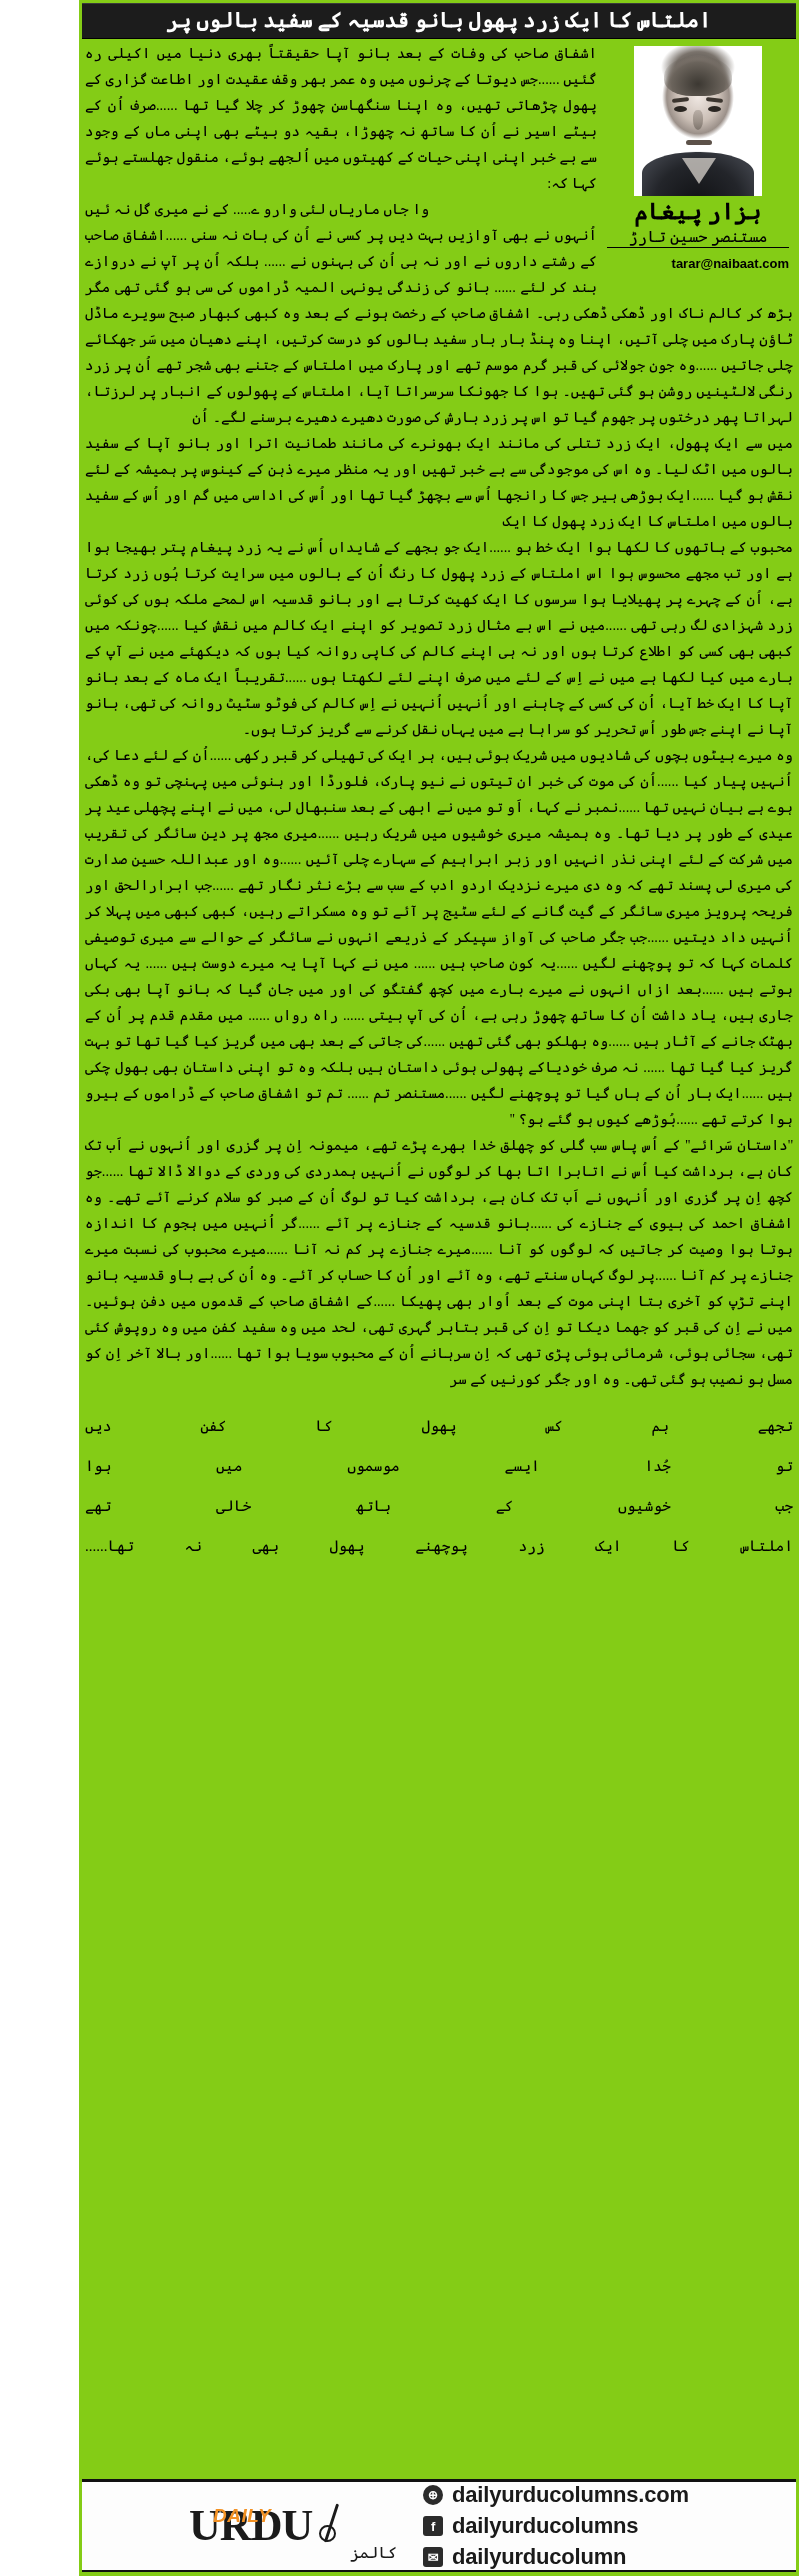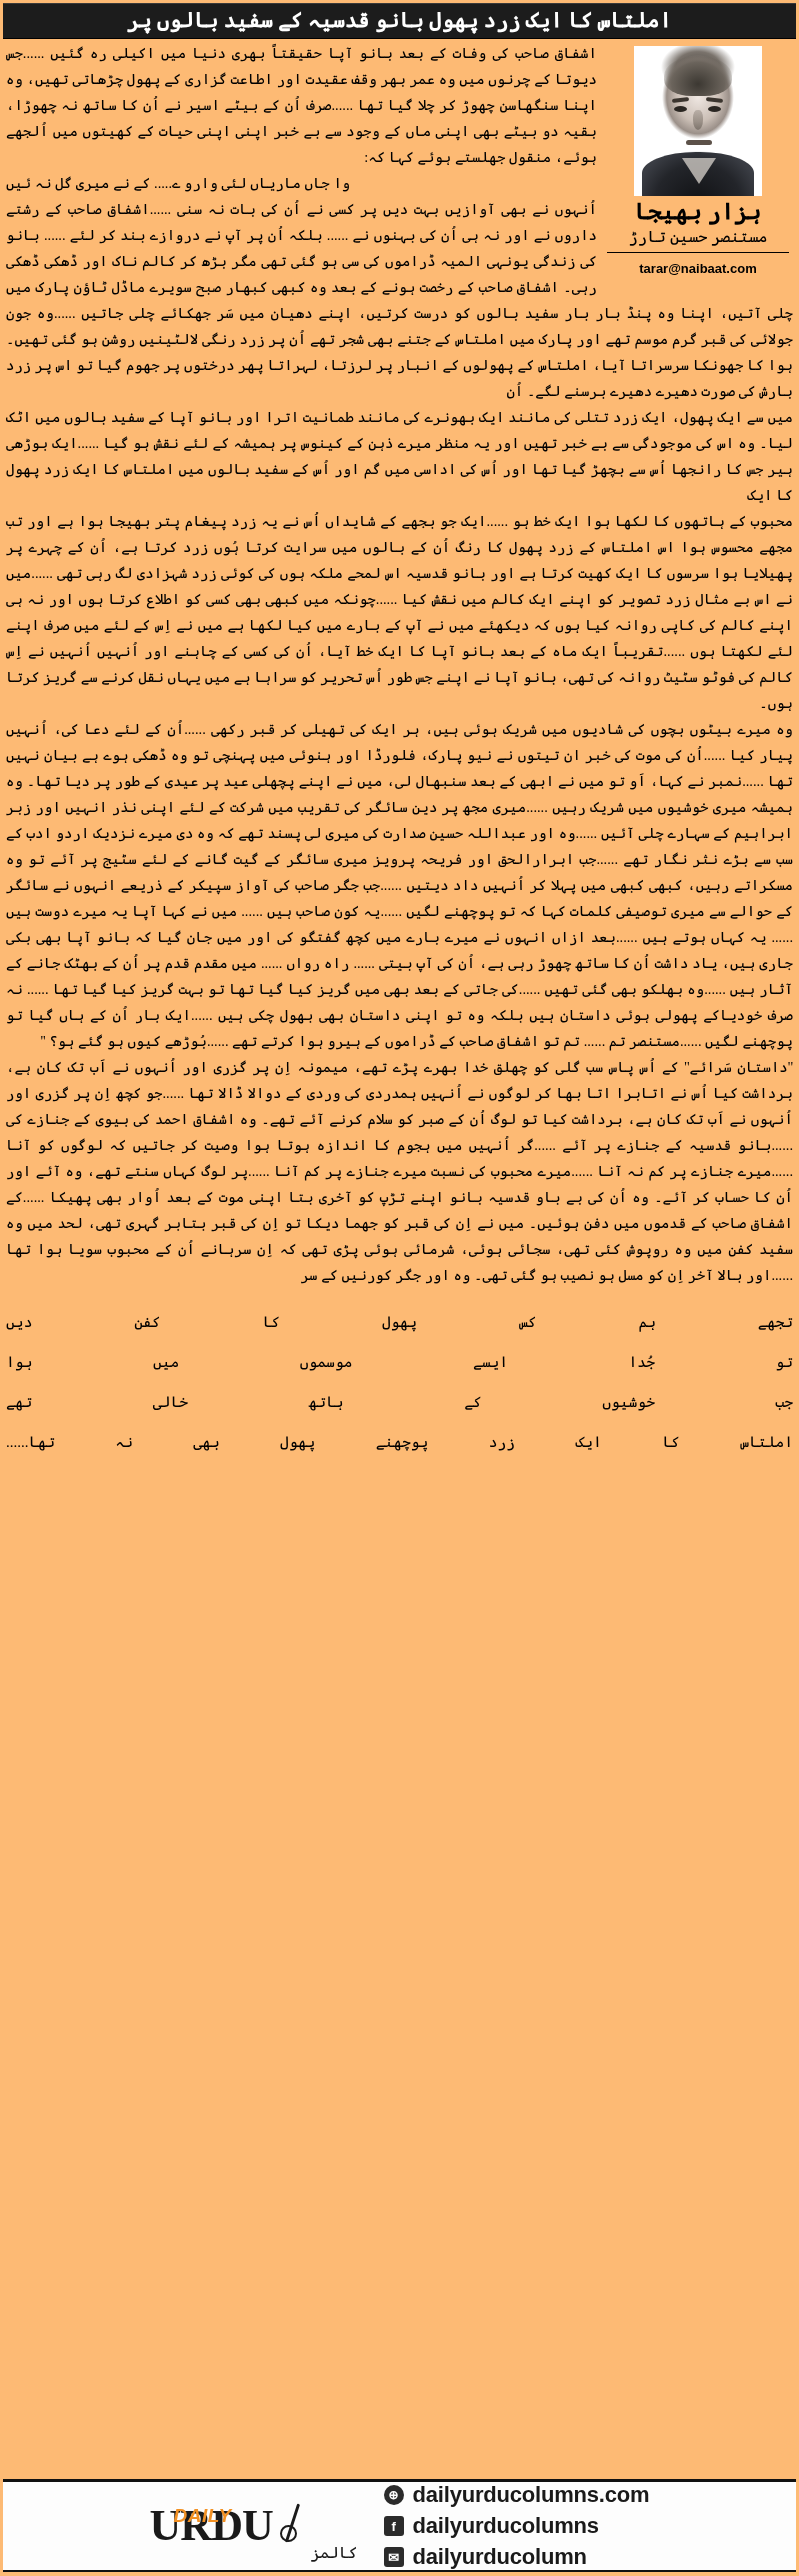--- a/index.html
+++ b/index.html
@@ -10,24 +10,24 @@
   }
   body {
     width: 799px;
     height: 2576px;
     position: relative;
     font-family: "Liberation Serif", "DejaVu Serif", serif;
     overflow: hidden;
   }
 
   .page {
-    width: 799px;
+    width: 720px;
     height: 2576px;
     position: relative;
-    background: #fdba74;
+    background: #84cc16;
     box-sizing: border-box;
   }
 
   
   .title-bar {
     position: absolute;
     top: 3px;
     right: 3px;
     left: 3px;
     height: 34px;
@@ -136,28 +136,28 @@
     line-height: 1.2;
     margin-top: 2px;
   }
   .author-name {
     font-size: 16px;
     color: #000;
     line-height: 1.3;
     margin-top: 1px;
   }
   .author-email {
-    margin-top: 5px;
     border-top: 1.5px solid #000;
     padding-top: 3px;
     font-family: "Liberation Sans", sans-serif;
     font-weight: 700;
     font-size: 13px;
     color: #000;
     direction: ltr;
+    text-align: right;
   }
 
   
   .body-text {
     position: absolute;
     top: 40px;
     right: 6px;
     left: 6px;
     bottom: 96px;
     font-size: 14.4px;
@@ -311,21 +311,21 @@
         <div class="ph-hair"></div>
         <div class="ph-brow-l"></div>
         <div class="ph-brow-r"></div>
         <div class="ph-eye-l"></div>
         <div class="ph-eye-r"></div>
         <div class="ph-nose"></div>
         <div class="ph-mouth"></div>
         <div class="ph-shoulders"></div>
         <div class="ph-collar"></div>
       </div>
-      <div class="column-title">ہزار بھیجا</div>
+      <div class="column-title">ہزار پیغام</div>
       <div class="author-name">مستنصر حسین تارڑ</div>
       <div class="author-email">tarar@naibaat.com</div>
     </div>
 
     <p>اشفاق صاحب کی وفات کے بعد بانو آپا حقیقتاً بھری دنیا میں اکیلی رہ گئیں ......جس دیوتا کے چرنوں میں وہ عمر بھر وقف عقیدت اور اطاعت گزاری کے پھول چڑھاتی تھیں، وہ اپنا سنگھاسن چھوڑ کر چلا گیا تھا ......صرف اُن کے بیٹے اسیر نے اُن کا ساتھ نہ چھوڑا، بقیہ دو بیٹے بھی اپنی ماں کے وجود سے بے خبر اپنی اپنی حیات کے کھیتوں میں اُلجھے ہوئے، منقول جھلستے ہوئے کہا کہ:</p>
     <p style="text-align:left;">وا جاں ماریاں لئی وارو ے..... کے نے میری گل نہ ئیں</p>
     <p>اُنہوں نے بھی آوازیں بہت دیں پر کسی نے اُن کی بات نہ سنی ......اشفاق صاحب کے رشتے داروں نے اور نہ ہی اُن کی بہنوں نے ...... بلکہ اُن پر آپ نے دروازے بند کر لئے ...... بانو کی زندگی یونہی المیہ ڈراموں کی سی ہو گئی تھی مگر بڑھ کر کالم ناک اور ڈھکی ڈھکی رہی۔ اشفاق صاحب کے رخصت ہونے کے بعد وہ کبھی کبھار صبح سویرے ماڈل ٹاؤن پارک میں چلی آتیں، اپنا وہ پنڈ بار بار سفید بالوں کو درست کرتیں، اپنے دھیان میں سَر جھکائے چلی جاتیں ......وہ جون جولائی کی قبر گرم موسم تھے اور پارک میں املتاس کے جتنے بھی شجر تھے اُن پر زرد رنگی لالٹینیں روشن ہو گئی تھیں۔ ہوا کا جھونکا سرسراتا آیا، املتاس کے پھولوں کے انبار پر لرزتا، لہراتا پھر درختوں پر جھوم گیا تو اس پر زرد بارش کی صورت دھیرے دھیرے برسنے لگے۔ اُن</p>
     <p>میں سے ایک پھول، ایک زرد تتلی کی مانند ایک بھونرے کی مانند طمانیت اترا اور بانو آپا کے سفید بالوں میں اٹک لیا۔ وہ اس کی موجودگی سے بے خبر تھیں اور یہ منظر میرے ذہن کے کینوس پر ہمیشہ کے لئے نقش ہو گیا ......ایک بوڑھی ہیر جس کا رانجھا اُس سے بچھڑ گیا تھا اور اُس کی اداسی میں گم اور اُس کے سفید بالوں میں املتاس کا ایک زرد پھول کا ایک</p>
     <p>محبوب کے ہاتھوں کا لکھا ہوا ایک خط ہو ......ایک جو بجھے کے شایداں اُس نے یہ زرد پیغام پتر بھیجا ہوا ہے اور تب مجھے محسوس ہوا اس املتاس کے زرد پھول کا رنگ اُن کے بالوں میں سرایت کرتا ہُوں زرد کرتا ہے، اُن کے چہرے پر پھیلایا ہوا سرسوں کا ایک کھیت کرتا ہے اور بانو قدسیہ اس لمحے ملکہ ہوں کی کوئی زرد شہزادی لگ رہی تھی ......میں نے اس بے مثال زرد تصویر کو اپنے ایک کالم میں نقش کیا ......چونکہ میں کبھی بھی کسی کو اطلاع کرتا ہوں اور نہ ہی اپنے کالم کی کاپی روانہ کیا ہوں کہ دیکھئے میں نے آپ کے بارے میں کیا لکھا ہے میں نے اِس کے لئے میں صرف اپنے لئے لکھتا ہوں ......تقریباً ایک ماہ کے بعد بانو آپا کا ایک خط آیا، اُن کی کسی کے چاہنے اور اُنہیں اُنہیں نے اِس کالم کی فوٹو سٹیٹ روانہ کی تھی، بانو آپا نے اپنے جس طور اُس تحریر کو سراہا ہے میں یہاں نقل کرنے سے گریز کرتا ہوں۔</p>
     <p>وہ میرے بیٹوں بچوں کی شادیوں میں شریک ہوئی ہیں، ہر ایک کی تھیلی کر قبر رکھی ......اُن کے لئے دعا کی، اُنہیں پیار کیا ......اُن کی موت کی خبر ان تیتوں نے نیو پارک، فلورڈا اور ہنوئی میں پہنچی تو وہ ڈھکی ہوے ہے بیان نہیں تھا ......نمبر نے کہا، اَو تو میں نے ابھی کے بعد سنبھال لی، میں نے اپنے پچھلی عید پر عیدی کے طور پر دیا تھا۔ وہ ہمیشہ میری خوشیوں میں شریک رہیں ......میری مجھ پر دین سائگر کی تقریب میں شرکت کے لئے اپنی نذر انہیں اور زبر ابراہیم کے سہارے چلی آئیں ......وہ اور عبداللہ حسین صدارت کی میری لی پسند تھے کہ وہ دی میرے نزدیک اردو ادب کے سب سے بڑے نثر نگار تھے ......جب ابرارالحق اور فریحہ پرویز میری سائگر کے گیت گانے کے لئے سٹیج پر آئے تو وہ مسکراتے رہیں، کبھی کبھی میں پہلا کر اُنہیں داد دیتیں ......جب جگر صاحب کی آواز سپیکر کے ذریعے انہوں نے سائگر کے حوالے سے میری توصیفی کلمات کہا کہ تو پوچھنے لگیں ......یہ کون صاحب ہیں ...... میں نے کہا آپا یہ میرے دوست ہیں ...... یہ کہاں ہوتے ہیں ......بعد ازاں انہوں نے میرے بارے میں کچھ گفتگو کی اور میں جان گیا کہ بانو آپا بھی بکی جاری ہیں، یاد داشت اُن کا ساتھ چھوڑ رہی ہے، اُن کی آپ بیتی ...... راہ رواں ...... میں مقدم قدم پر اُن کے بھٹک جانے کے آثار ہیں ......وہ بھلکو بھی گئی تھیں ......کی جاتی کے بعد بھی میں گریز کیا گیا تھا تو بہت گریز کیا گیا تھا ...... نہ صرف خودیاکے پھولی ہوئی داستان ہیں بلکہ وہ تو اپنی داستان بھی بھول چکی ہیں ......ایک بار اُن کے ہاں گیا تو پوچھنے لگیں ......مستنصر تم ...... تم تو اشفاق صاحب کے ڈراموں کے ہیرو ہوا کرتے تھے ......بُوڑھے کیوں ہو گئے ہو؟ ''</p>

